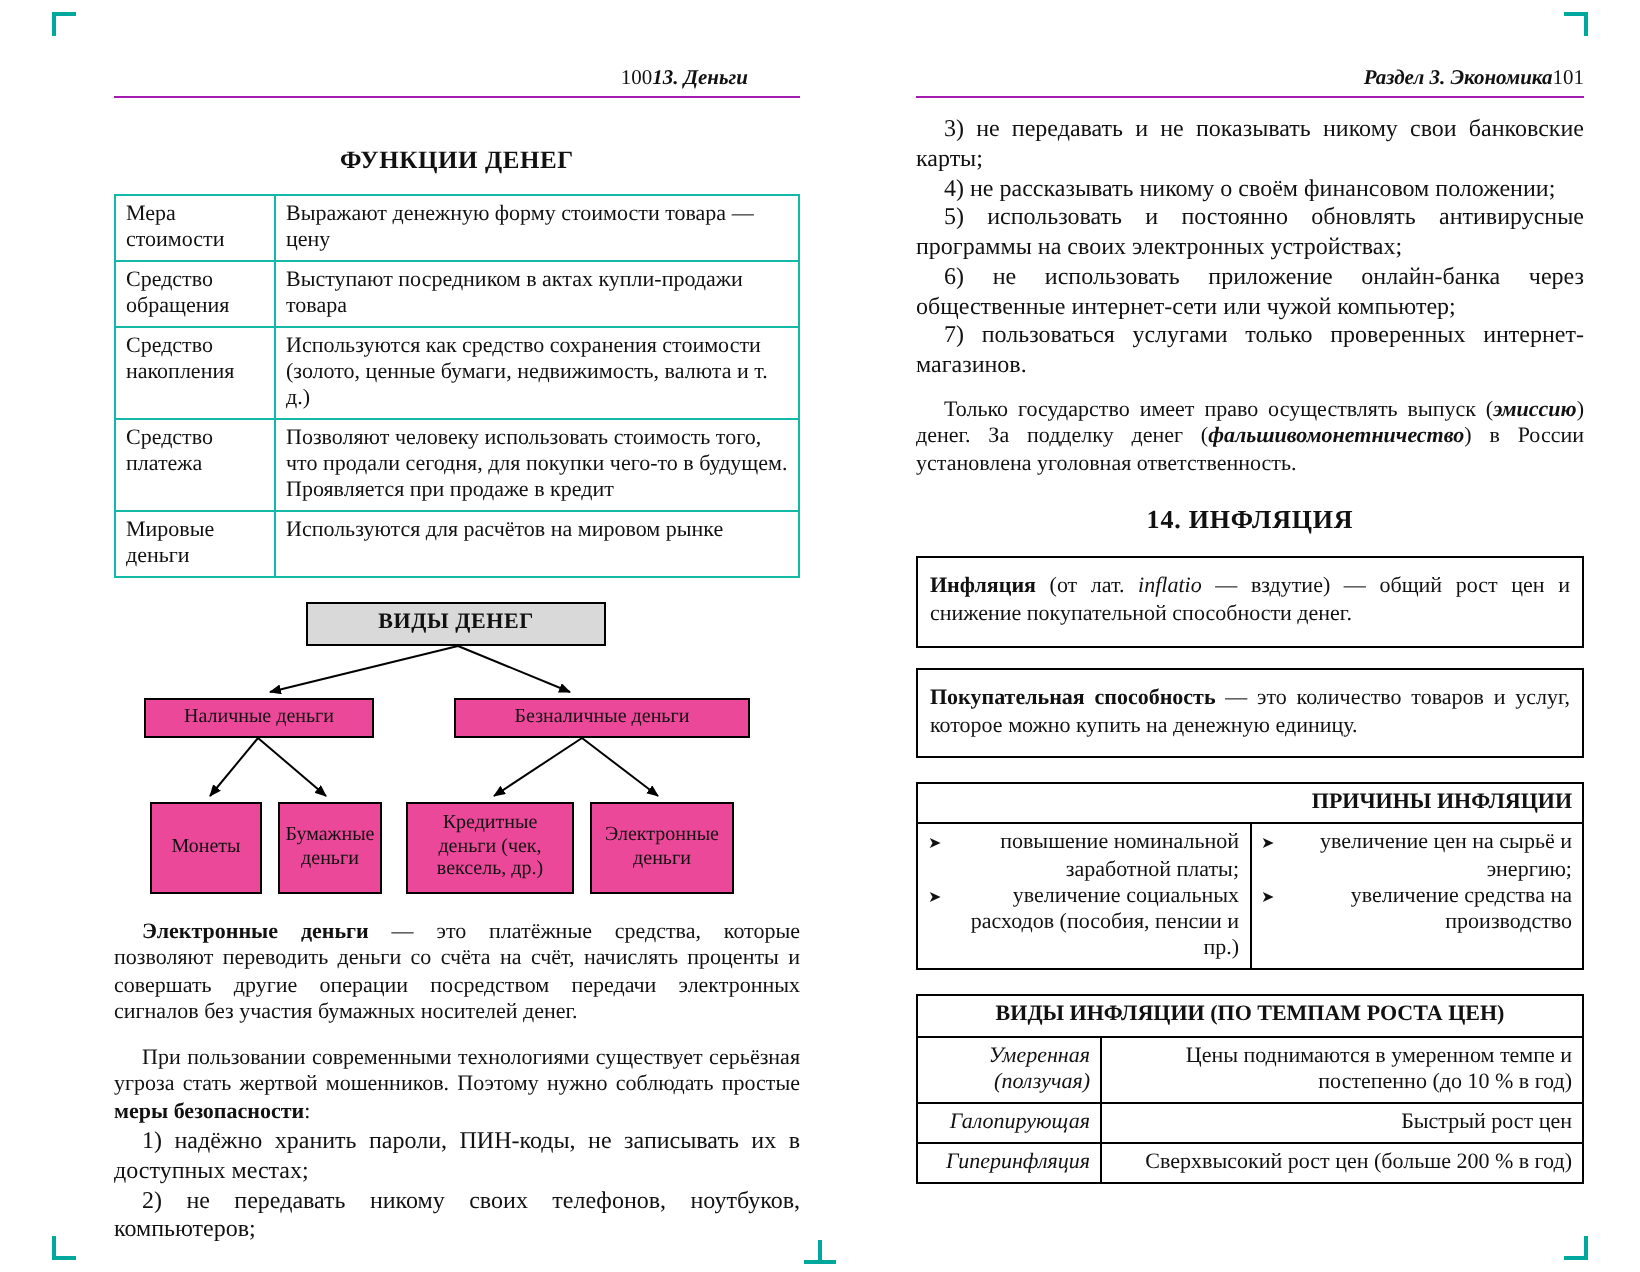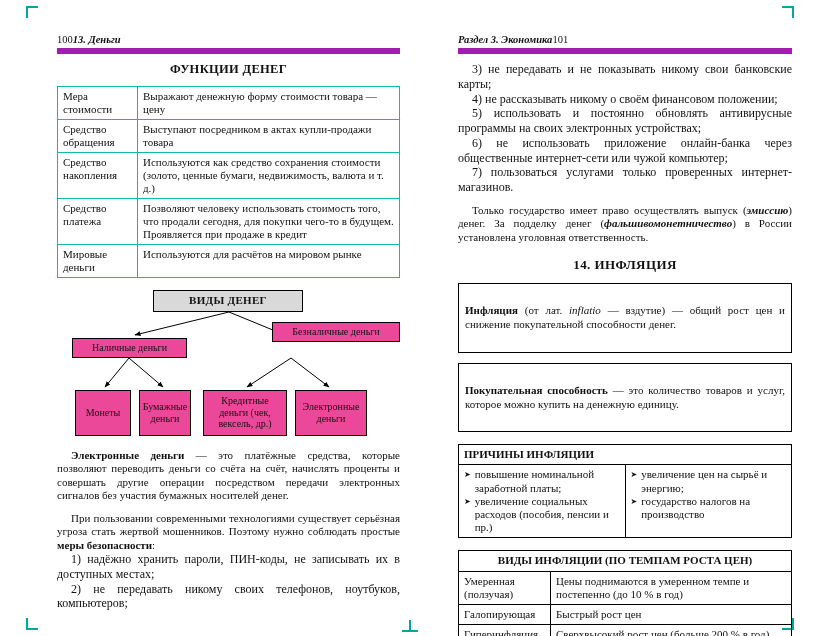--- a/index.html
+++ b/index.html
@@ -19,65 +19,65 @@
   .reg-mark.bl { left:26px; top:618px; border-left:2px solid var(--reg-mark,#00a79c); border-bottom:2px solid var(--reg-mark,#00a79c); }
   .reg-mark.br { left:782px; top:618px; border-right:2px solid var(--reg-mark,#00a79c); border-bottom:2px solid var(--reg-mark,#00a79c); }
   .reg-mark.bc-v { left:409px; top:620px; width:2px; height:10px; background:var(--reg-mark,#00a79c); border:none; }
   .reg-mark.bc-h { left:402px; top:630px; width:16px; height:2px; background:var(--reg-mark,#00a79c); border:none; }
 
   .page { position:absolute; top:34px; }
   .page-left  { left:57px;  width:343px; }
   .page-right { left:458px; width:334px; }
 
   .pg-header {
-    display:flex; justify-content:flex-start; align-items:baseline;
-    border-bottom:6px solid #a21caf; padding-bottom:3px;
+    display:flex; justify-content:flex-end; align-items:baseline;
+    border-bottom:1px solid #a21caf; padding-bottom:3px;
     font-size:10.5px;
   }
   .run-title { font-style:italic; font-weight:bold; }
   .page-left .run-title { margin-right:26px; }
 
-  .chap-title { text-align:center; font-weight:bold; font-size:12.5px; letter-spacing:.3px; margin-top:8px; }
+  .chap-title { text-align:center; font-weight:bold; font-size:12.5px; letter-spacing:.3px; margin-top:24px; }
 
   .fn-table { width:100%; border-collapse:collapse; font-size:11px; line-height:1.18; margin-top:9px; }
   .fn-table td { border:1px solid #14b8a6; padding:3px 5px; vertical-align:top; text-align:left; }
   .fn-table td.term { width:80px; }
 
   
   .diagram { position:relative; height:150px; margin-top:12px; }
   .diagram svg { position:absolute; left:0; top:0; pointer-events:none; }
   .dbox {
     position:absolute; border:1px solid #000; background:#ec4899;
     display:flex; align-items:center; justify-content:center; text-align:center;
     font-size:10px; line-height:1.15; padding:2px;
   }
   .dbox.root { left:96px; top:0; width:150px; height:22px; background:var(--diagram-root-bg,#d9d9d9); font-weight:bold; font-size:11px; letter-spacing:.3px;text-align:right; }
   .dbox.b-cash       { left:15px;  top:48px;  width:115px; height:20px; }
-  .dbox.b-noncash    { left:170px; top:32px;  width:128px; height:20px;margin-left:45px; }
+  .dbox.b-noncash    { left:170px; top:48px;  width:148px; height:20px; }
   .dbox.b-coins      { left:18px;  top:100px; width:56px;  height:46px; }
   .dbox.b-paper      { left:82px;  top:100px; width:52px;  height:46px; }
   .dbox.b-credit     { left:146px; top:100px; width:84px;  height:46px; }
   .dbox.b-electronic { left:238px; top:100px; width:72px;  height:46px; }
 
   .para { font-size:11px; line-height:1.23; text-align:justify; text-indent:14px; margin-top:2px; }
   .para.mt { margin-top:9px; }
   .li { font-size:12px; line-height:1.23; text-align:justify; text-indent:14px; }
   .li.first { margin-top:8px; }
   .bi { font-weight:bold; font-style:italic; }
 
   .inf-title { text-align:center; font-weight:bold; font-size:13px; letter-spacing:.4px; margin-top:13px; }
 
-  .def-box { border:1px solid #000; padding:20px 6px; font-size:11px; line-height:1.25; text-align:justify; margin-top:10px; }
+  .def-box { border:1px solid #000; padding:8px 6px; font-size:11px; line-height:1.25; text-align:justify; margin-top:10px; }
 
   .causes-table, .types-table { width:100%; border-collapse:collapse; font-size:11px; line-height:1.2; margin-top:12px; }
-  .causes-table td, .types-table td { border:1px solid #000; padding:3px 5px; vertical-align:top; text-align:left; }
+  .causes-table td, .types-table td { border:1px solid #000; padding:3px 5px; vertical-align:top; text-align:right; }
   .tbl-head { font-weight:bold; }
   .types-table td.head-center { text-align:center; }
   .causes-table td.col { width:50%; }
-  .types-table td.term { width:92px; }
+  .types-table td.term { width:92px;font-style:italic; }
 
   .bullet-item { display:flex; gap:4px; }
   .bullet-marker { font-size:8px; line-height:1; padding-top:3px; flex:0 0 auto; }
 </style>
 </head>
 <body>
 
 <div class="reg-mark tl"></div>
 <div class="reg-mark tr"></div>
 <div class="reg-mark bl"></div>
@@ -187,21 +187,21 @@
               <span>увеличение социальных расходов (пособия, пенсии и пр.)</span>
             </div>
         </td>
         <td class="col">
           <div class="bullet-item">
               <span class="bullet-marker">➤</span>
               <span>увеличение цен на сырьё и энергию;</span>
             </div>
           <div class="bullet-item">
               <span class="bullet-marker">➤</span>
-              <span>государство налогов на производство</span>
+              <span>увеличение средства на производство</span>
             </div>
         </td>
       </tr>
     </tbody>
   </table>
 
   <table class="types-table">
     <tbody>
       <tr>
         <td class="tbl-head head-center" colspan="2">ВИДЫ ИНФЛЯЦИИ (ПО ТЕМПАМ РОСТА ЦЕН)</td>

